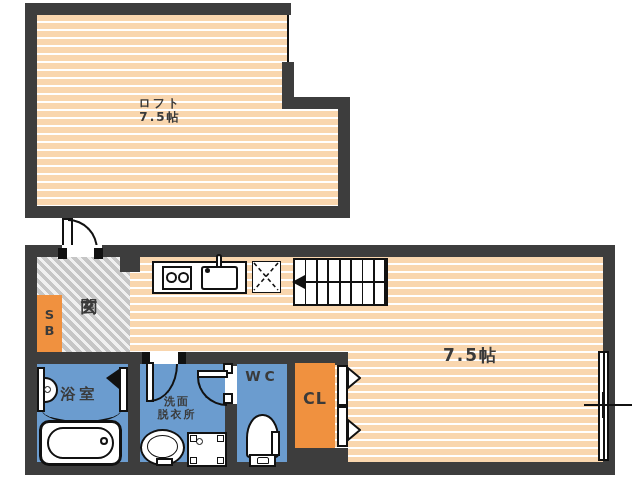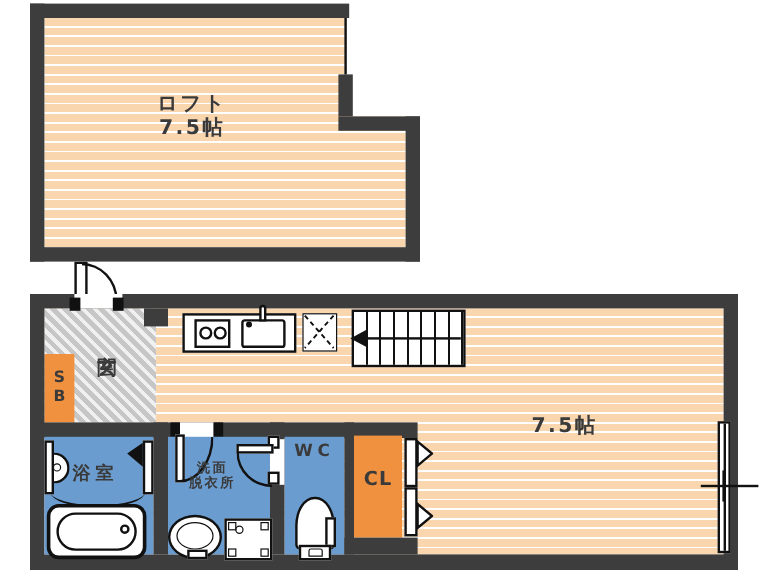--- a/index.html
+++ b/index.html
@@ -34,21 +34,21 @@
   <div style="left:288px;top:3px;width:62px;height:94px;background:#fff;"></div>
 
   <div class="wall" style="left:25px;top:3px;width:266px;height:12px;"></div>
   <div class="wall" style="left:25px;top:3px;width:12px;height:215px;"></div>
   <div class="wall" style="left:25px;top:206px;width:325px;height:12px;"></div>
   <div class="wall" style="left:338px;top:97px;width:12px;height:121px;"></div>
   <div class="wall" style="left:282px;top:97px;width:68px;height:12px;"></div>
   <div class="wall" style="left:282px;top:62px;width:12px;height:35px;"></div>
   <div class="thin" style="left:287px;top:15px;width:2px;height:47px;"></div>
 
-  <div class="label" style="left:108px;top:77px;width:104px;height:44px;font-size:17px;letter-spacing:2px;">
+  <div class="label" style="left:108px;top:96px;width:104px;height:44px;font-size:12px;letter-spacing:2px;">
     <span style="position:static;display:block;">ロフト</span>
     <span style="position:static;display:block;">7.5帖</span>
   </div>
 
   <div class="whitebox" style="left:62px;top:218px;width:11px;height:34px;"></div>
   <div class="arc" style="left:68px;top:219px;width:30px;height:31px;border-top-width:2px;border-right-width:2px;border-top-right-radius:100% 100%;"></div>
 
   <div class="stripes" style="left:37px;top:257px;width:566px;height:205px;"></div>
 
   <div class="hatch" style="left:37px;top:257px;width:93px;height:95px;"></div>
@@ -144,21 +144,21 @@
   <div class="whitebox" style="left:146px;top:362px;width:8px;height:40px;"></div>
   <div class="arc" style="left:150px;top:364px;width:28px;height:38px;border-bottom-width:2px;border-right-width:2px;border-bottom-right-radius:100% 100%;"></div>
 
   <div class="whitebox" style="left:197px;top:370px;width:31px;height:8px;"></div>
   <div class="arc" style="left:197px;top:377px;width:30px;height:29px;border-bottom-width:2px;border-left-width:2px;border-bottom-left-radius:100% 100%;"></div>
 
   <div class="vtext" style="left:78px;top:283px;font-size:16px;letter-spacing:3px;">玄関</div>
   <div class="vtext" style="left:42px;top:307px;font-size:13px;letter-spacing:1px;">SB</div>
   <div class="label" style="left:52px;top:385px;width:55px;font-size:15px;letter-spacing:4px;">浴室</div>
   <div class="label" style="left:143px;top:383px;width:68px;font-size:11px;letter-spacing:2px;">
-    <span style="position:static;display:block;">洗面</span>
+    <span style="position:static;display:block;margin-top:12px;">洗面</span>
     <span style="position:static;display:block;">脱衣所</span>
   </div>
   <div class="label" style="left:237px;top:368px;width:50px;font-size:14px;letter-spacing:4px;">WC</div>
   <div class="label" style="left:295px;top:389px;width:40px;font-size:16px;letter-spacing:1px;">CL</div>
   <div class="label" style="left:418px;top:345px;width:105px;font-size:17px;letter-spacing:2px;">
     <span style="position:static;display:block;">7.5帖</span>
   </div>
 
 </div>
 

